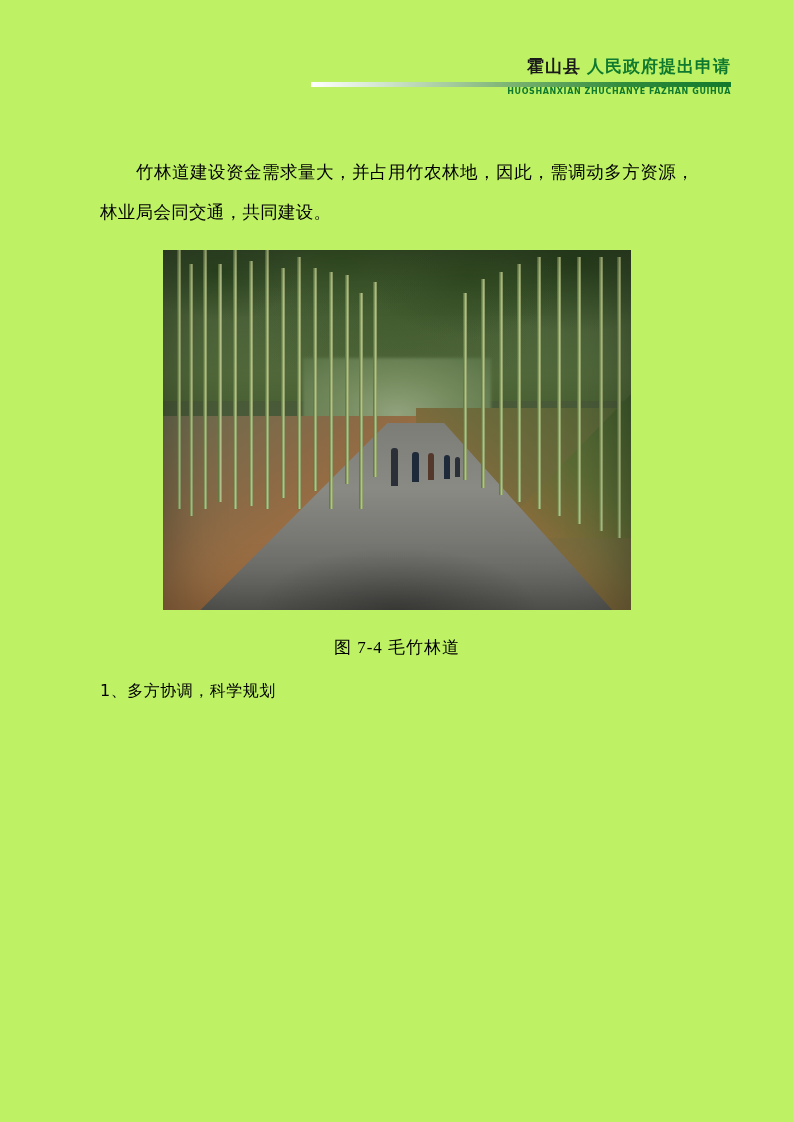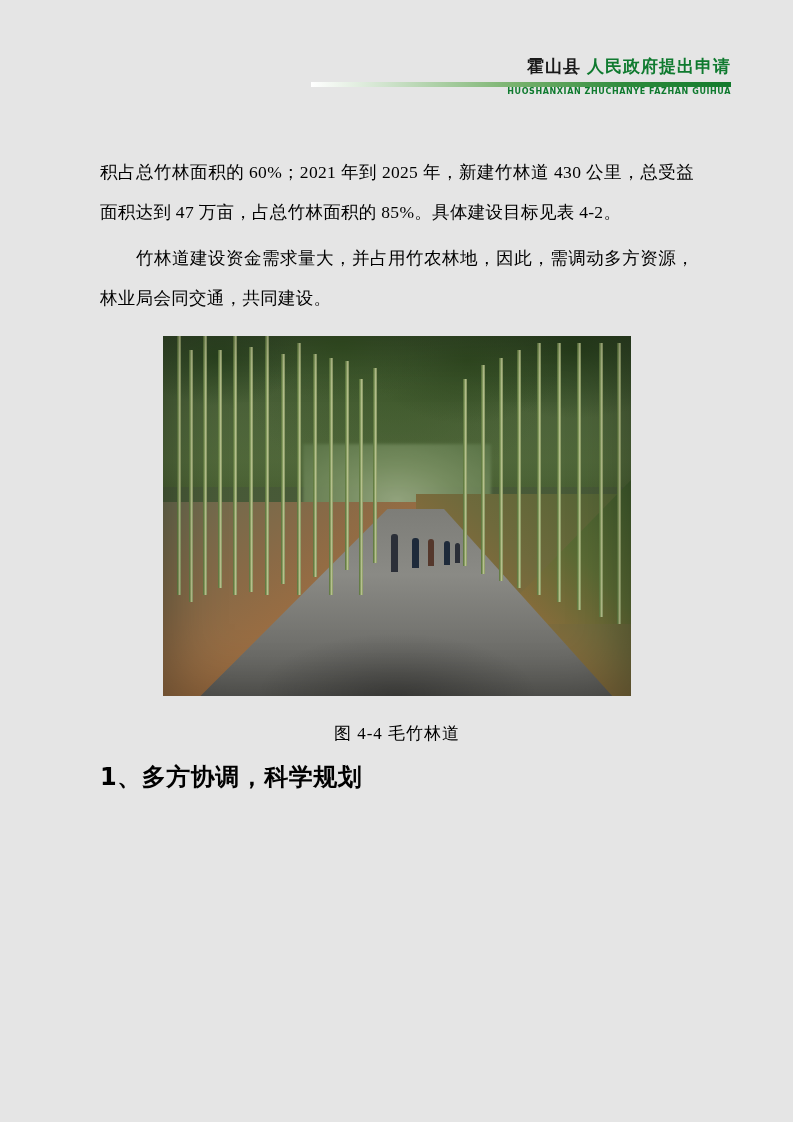--- a/index.html
+++ b/index.html
@@ -4,21 +4,21 @@
 <style>
   html, body {
     margin: 0;
     padding: 0;
     background: #ffffff;
   }
   .page {
     position: relative;
     width: 793px;
     height: 1122px;
-    background: #e5e5e5;
+    background: #bef264;
     font-family: "Liberation Serif", "DejaVu Serif", serif;
     overflow: hidden;
   }
 
   
   .header {
     position: absolute;
     top: 58px;
     right: 62px;
     width: 420px;
@@ -76,22 +76,22 @@
     color: #000000;
     text-align: justify;
     letter-spacing: 0.3px;
   }
   p.indent {
     text-indent: 36px;
   }
   .heading {
     margin: 12px 0 4px 0;
     font-family: "DejaVu Sans", "Liberation Sans", sans-serif;
-    font-size: 24px;
-    font-weight: bold;
+    font-size: 16px;
+    font-weight: normal;
     line-height: 40px;
     color: #000000;
     letter-spacing: 0.5px;
   }
 
   
   .figure {
     margin: 18px 0 0 0;
     text-align: center;
   }
@@ -212,21 +212,20 @@
     <div class="header-row">
       <span class="header-county">霍山县</span>
       <span class="header-title">人民政府提出申请</span>
     </div>
     <div class="header-rule"></div>
     <div class="header-pinyin">HUOSHANXIAN ZHUCHANYE FAZHAN GUIHUA</div>
   </div>
 
   <div class="content">
 
-    <p class="body">积占总竹林面积的 60%；2021 年到 2025 年，新建竹林道 430 公里，总受益面积达到 47 万亩，占总竹林面积的 85%。具体建设目标见表 4-2。</p>
 
     <p class="body indent">竹林道建设资金需求量大，并占用竹农林地，因此，需调动多方资源，林业局会同交通，共同建设。</p>
 
     <div class="figure">
       <div class="photo">
         <div class="sky"></div>
         <div class="canopy"></div>
         <div class="far-forest"></div>
         <div class="ground-left"></div>
         <div class="ground-right"></div>
@@ -259,21 +258,21 @@
         <div class="culm" style="left:454px; height:78%; bottom:20%;"></div>
 
         <div class="person" style="left:228px; top:55%; height:38px;"></div>
         <div class="person b" style="left:249px; top:56%; height:30px;"></div>
         <div class="person c" style="left:265px; top:56.5%; height:27px; width:6px;"></div>
         <div class="person b" style="left:281px; top:57%; height:24px; width:6px;"></div>
         <div class="person" style="left:292px; top:57.5%; height:20px; width:5px;"></div>
 
         <div class="vignette"></div>
       </div>
-      <div class="photo-caption">图 4-4 毛竹林道</div>
+      <div class="photo-caption">图 7-4 毛竹林道</div>
     </div>
 
     <div class="heading">1、多方协调，科学规划</div>
 
 
   </div>
 
 
 </div>
 

